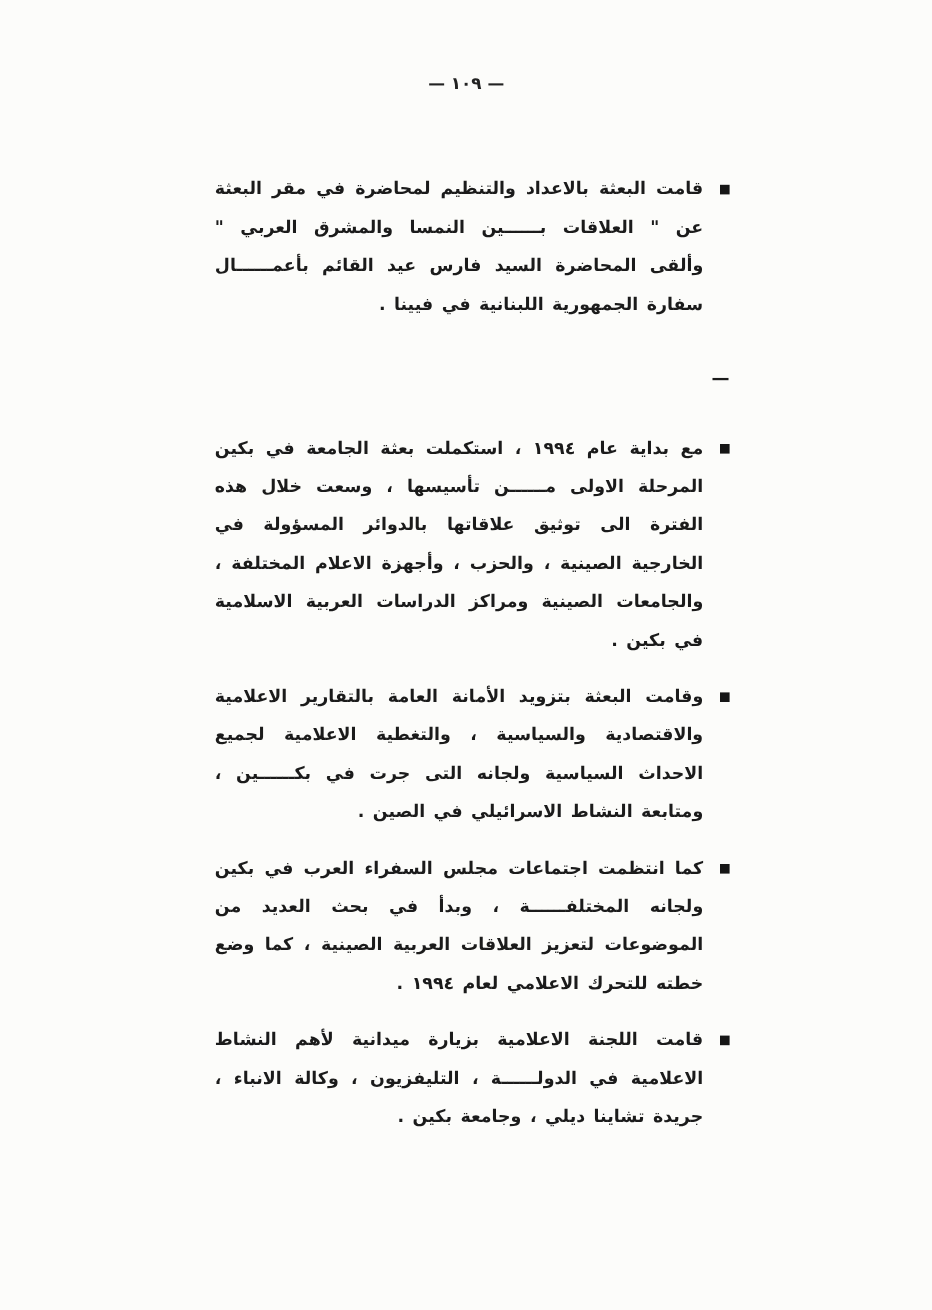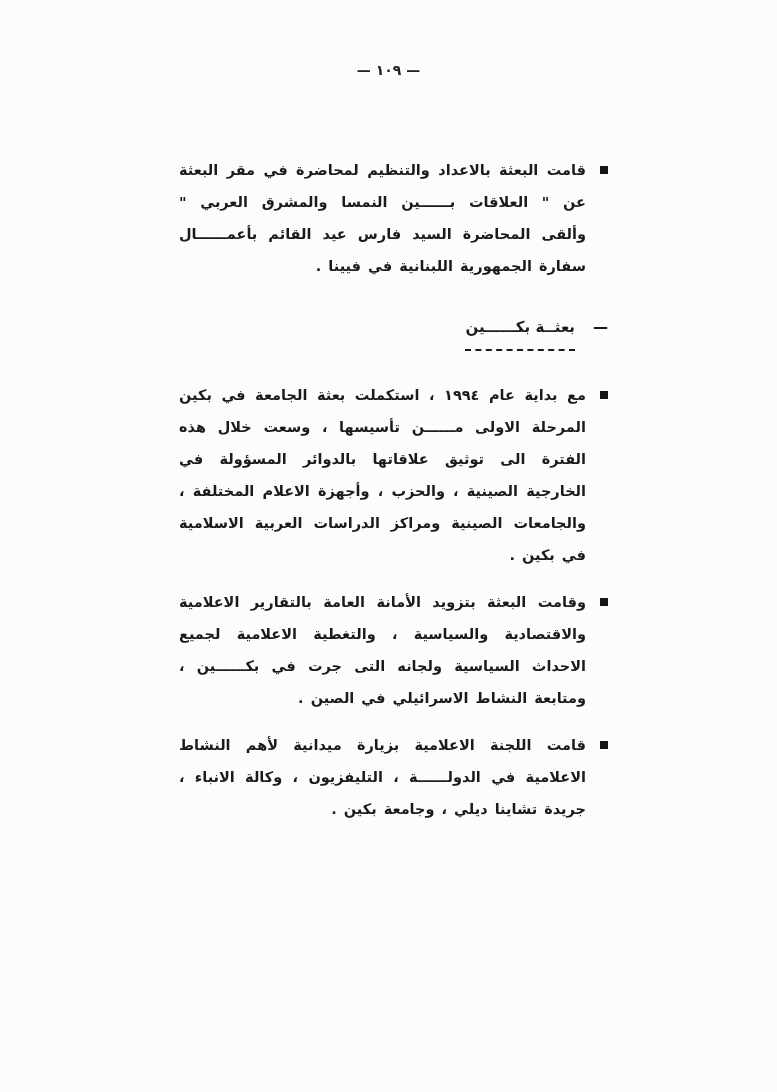--- a/index.html
+++ b/index.html
@@ -28,21 +28,20 @@
       font-size: 14px;
       font-weight: bold;
       letter-spacing: 1px;
       color: #222;
     }
     .content {
       position: absolute;
       top: 142px;
       right: 110px;
       left: 120px;
-      margin-top: 12px;
     }
     .bullet-item {
       display: flex;
       direction: rtl;
       margin-bottom: 15px;
     }
     .bullet-marker {
       flex: none;
       width: 8px;
       height: 8px;
@@ -89,33 +88,36 @@
 
     <div class="bullet-item">
       <span class="bullet-marker"></span>
       <p class="bullet-text">قامت البعثة بالاعداد والتنظيم لمحاضرة في مقر البعثة عن " العلاقات بــــــين النمسا والمشرق العربي "  وألقى المحاضرة السيد فارس عيد القائم بأعمــــــال سفارة الجمهورية اللبنانية في فيينا .</p>
     </div>
 
 
 
     <div class="heading-row">
       <span class="heading-dash">—</span>
-      <span class="heading-title">بعثــة بكــــــين</span>
     </div>
 
     <div class="bullet-item">
       <span class="bullet-marker"></span>
       <p class="bullet-text">مع بداية عام ١٩٩٤ ، استكملت بعثة الجامعة في بكين المرحلة الاولى مــــــن تأسيسها ، وسعت خلال هذه الفترة الى توثيق علاقاتها بالدوائر المسؤولة في الخارجية الصينية ، والحزب ، وأجهزة الاعلام المختلفة ، والجامعات الصينية ومراكز الدراسات العربية الاسلامية في بكين .</p>
     </div>
 
     <div class="bullet-item">
       <span class="bullet-marker"></span>
       <p class="bullet-text">وقامت البعثة بتزويد الأمانة العامة بالتقارير الاعلامية والاقتصادية والسياسية ، والتغطية الاعلامية لجميع الاحداث السياسية ولجانه التى جرت في بكــــــين ، ومتابعة النشاط الاسرائيلي في الصين .</p>
     </div>
 
+    <div class="bullet-item">
+      <span class="bullet-marker"></span>
+      <p class="bullet-text">كما انتظمت اجتماعات مجلس السفراء العرب في بكين ولجانه المختلفــــــة ، وبدأ في بحث العديد من الموضوعات لتعزيز العلاقات العربية الصينية ، كما وضع خطته للتحرك الاعلامي لعام ١٩٩٤ .</p>
+    </div>
 
     <div class="bullet-item">
       <span class="bullet-marker"></span>
       <p class="bullet-text">قامت اللجنة الاعلامية بزيارة ميدانية لأهم النشاط الاعلامية في الدولــــــة ، التليفزيون ، وكالة الانباء ، جريدة تشاينا ديلي ، وجامعة بكين .</p>
     </div>
 
   </div>
 </div>
 
 </body></html>

